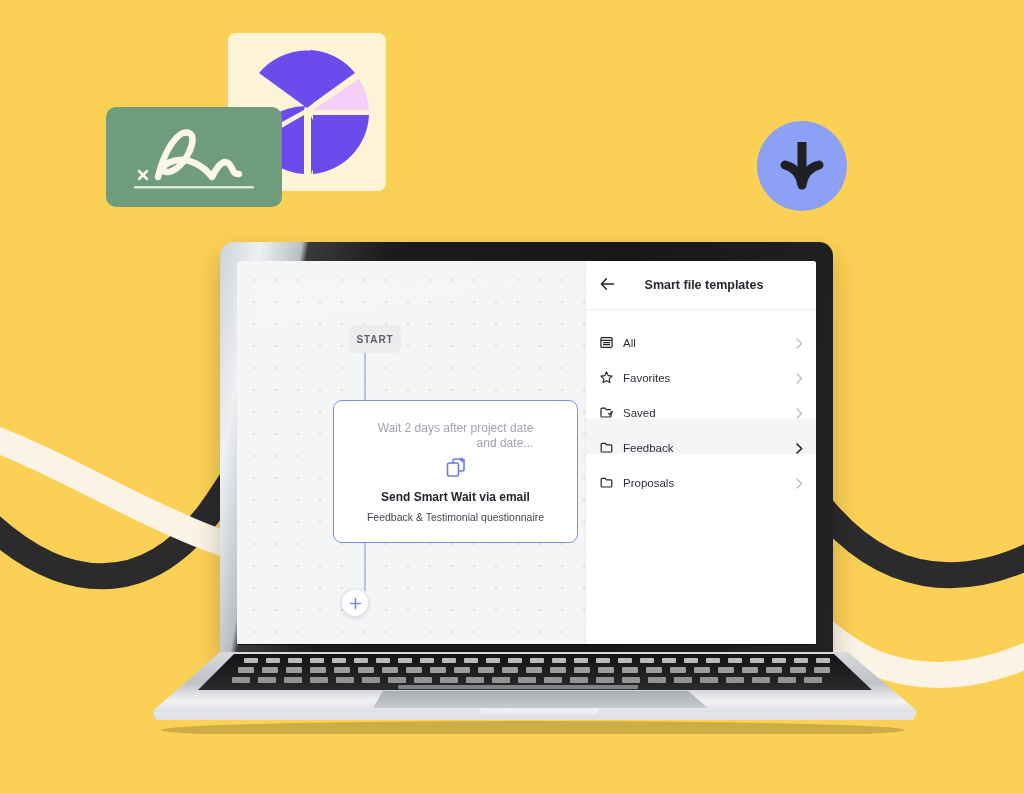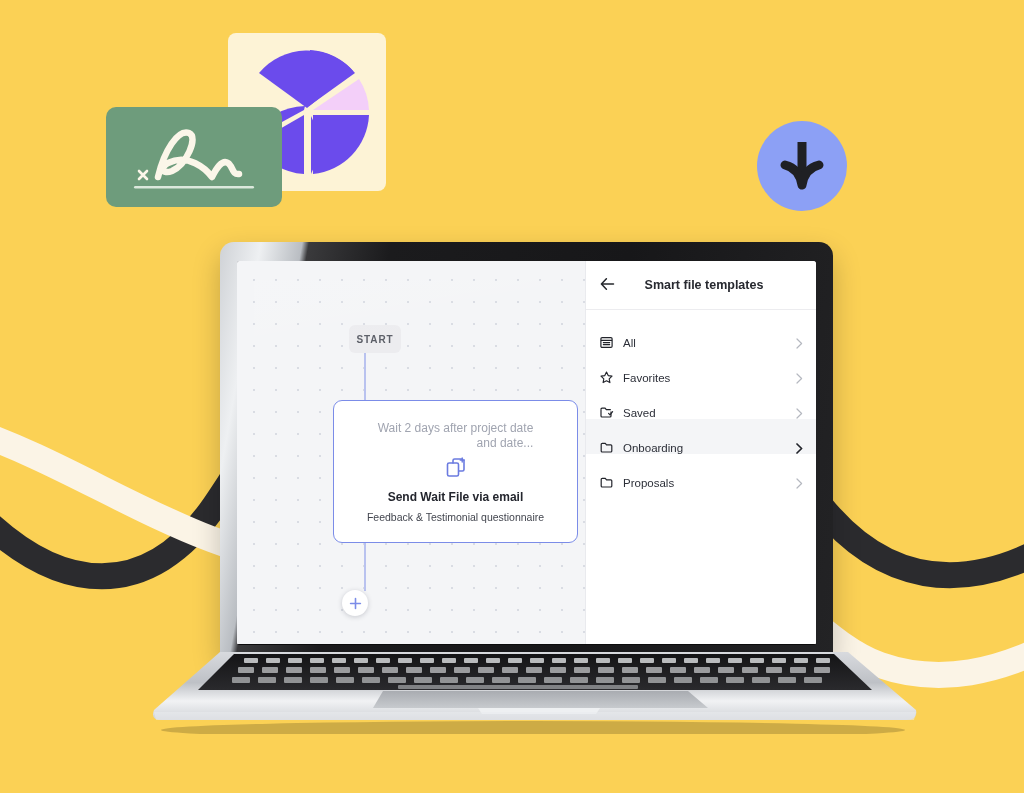--- a/index.html
+++ b/index.html
@@ -251,21 +251,21 @@
                 <div>and date...</div>
               </div>
               <div class="wf-icon">
                 <svg width="22" height="22" viewBox="0 0 22 22">
                   <rect x="2.5" y="6" width="11" height="13" rx="1.6" fill="none" stroke="#6B7BE0" stroke-width="1.6"></rect>
                   <path d="M8 6 L8 3.6 a1.6 1.6 0 0 1 1.6 -1.6 L17.5 2" fill="none" stroke="#6B7BE0" stroke-width="1.6" stroke-linecap="round"></path>
                   <path d="M19 3.3 L19 12.4 a1.6 1.6 0 0 1 -1.6 1.6 L14 14" fill="none" stroke="#6B7BE0" stroke-width="1.6" stroke-linecap="round"></path>
                   <path d="M17.2 1 L17.2 5 M15.2 3 L19.2 3" stroke="#6B7BE0" stroke-width="1.4" stroke-linecap="round"></path>
                 </svg>
               </div>
-              <div class="wf-title">Send Wait File via email</div>
+              <div class="wf-title">Send Smart Wait via email</div>
               <div class="wf-sub">Feedback &amp; Testimonial questionnaire</div>
             </div>
 
             <div class="plus-btn">
               <svg width="13" height="13" viewBox="0 0 13 13">
                 <path d="M6.5 1.6 L6.5 11.4 M1.6 6.5 L11.4 6.5" stroke="#7b8ce8" stroke-width="1.6" stroke-linecap="round"></path>
               </svg>
             </div>
           </div>
 
@@ -322,21 +322,21 @@
                       <path d="M1 1 L5.6 5.5 L1 10" fill="none" stroke="#b5b8c0" stroke-width="1.2" stroke-linecap="round" stroke-linejoin="round"></path>
                     </svg>
                   </span>
                 </div>
                 <div class="p-row active">
                   <span class="p-icon">
                     <svg width="14" height="13" viewBox="0 0 14 13">
                       <path d="M1.2 3.3 a1 1 0 0 1 1 -1 h3.1 l1.2 1.5 h4.3 a1 1 0 0 1 1 1 L11.8 10 a1 1 0 0 1 -1 1 h-8.6 a1 1 0 0 1 -1 -1 Z" fill="none" stroke="#22242b" stroke-width="1.2" stroke-linejoin="round"></path>
                     </svg>
                   </span>
-                  <span class="p-label">Onboarding</span>
+                  <span class="p-label">Feedback</span>
                   <span class="p-chev">
                     <svg width="7" height="11" viewBox="0 0 7 11">
                       <path d="M1 1 L5.6 5.5 L1 10" fill="none" stroke="#22242b" stroke-width="1.7" stroke-linecap="round" stroke-linejoin="round"></path>
                     </svg>
                   </span>
                 </div>
                 <div class="p-row">
                   <span class="p-icon">
                     <svg width="14" height="13" viewBox="0 0 14 13">
                       <path d="M1.2 3.3 a1 1 0 0 1 1 -1 h3.1 l1.2 1.5 h4.3 a1 1 0 0 1 1 1 L11.8 10 a1 1 0 0 1 -1 1 h-8.6 a1 1 0 0 1 -1 -1 Z" fill="none" stroke="#22242b" stroke-width="1.2" stroke-linejoin="round"></path>

